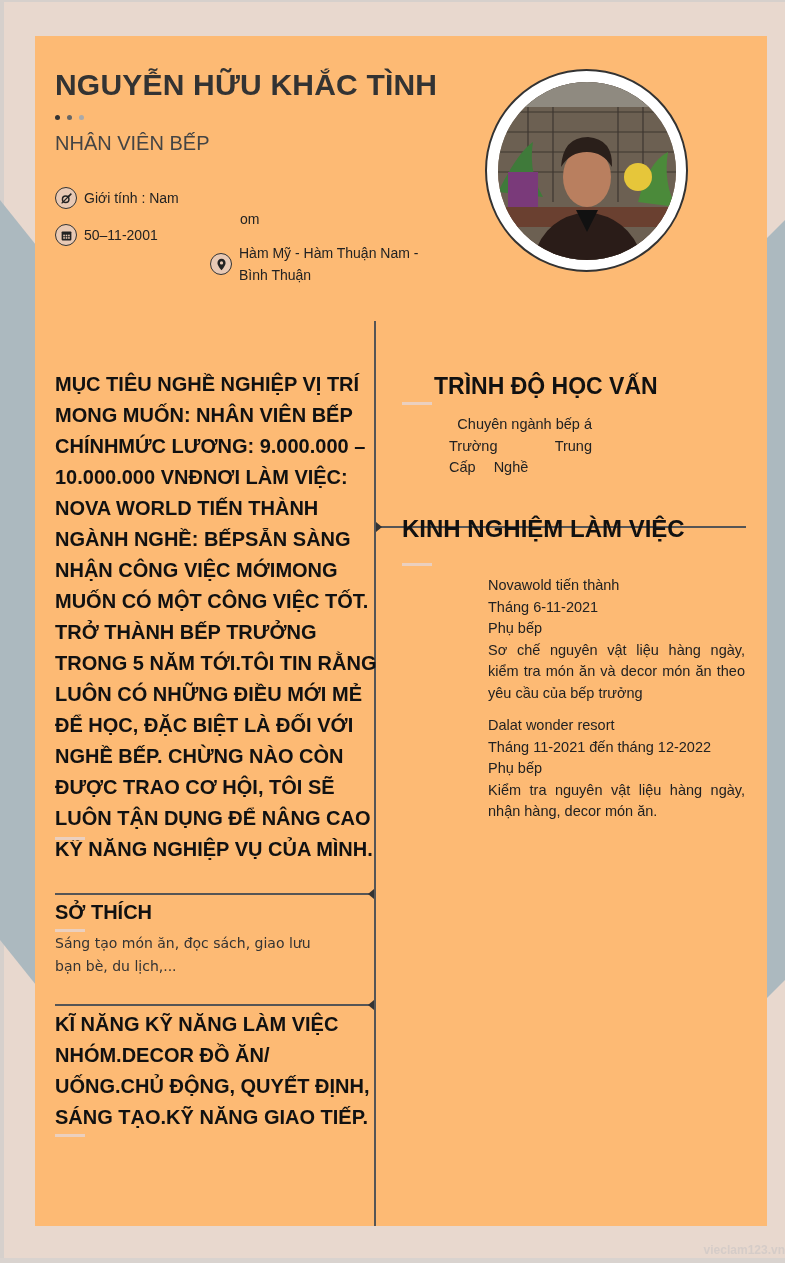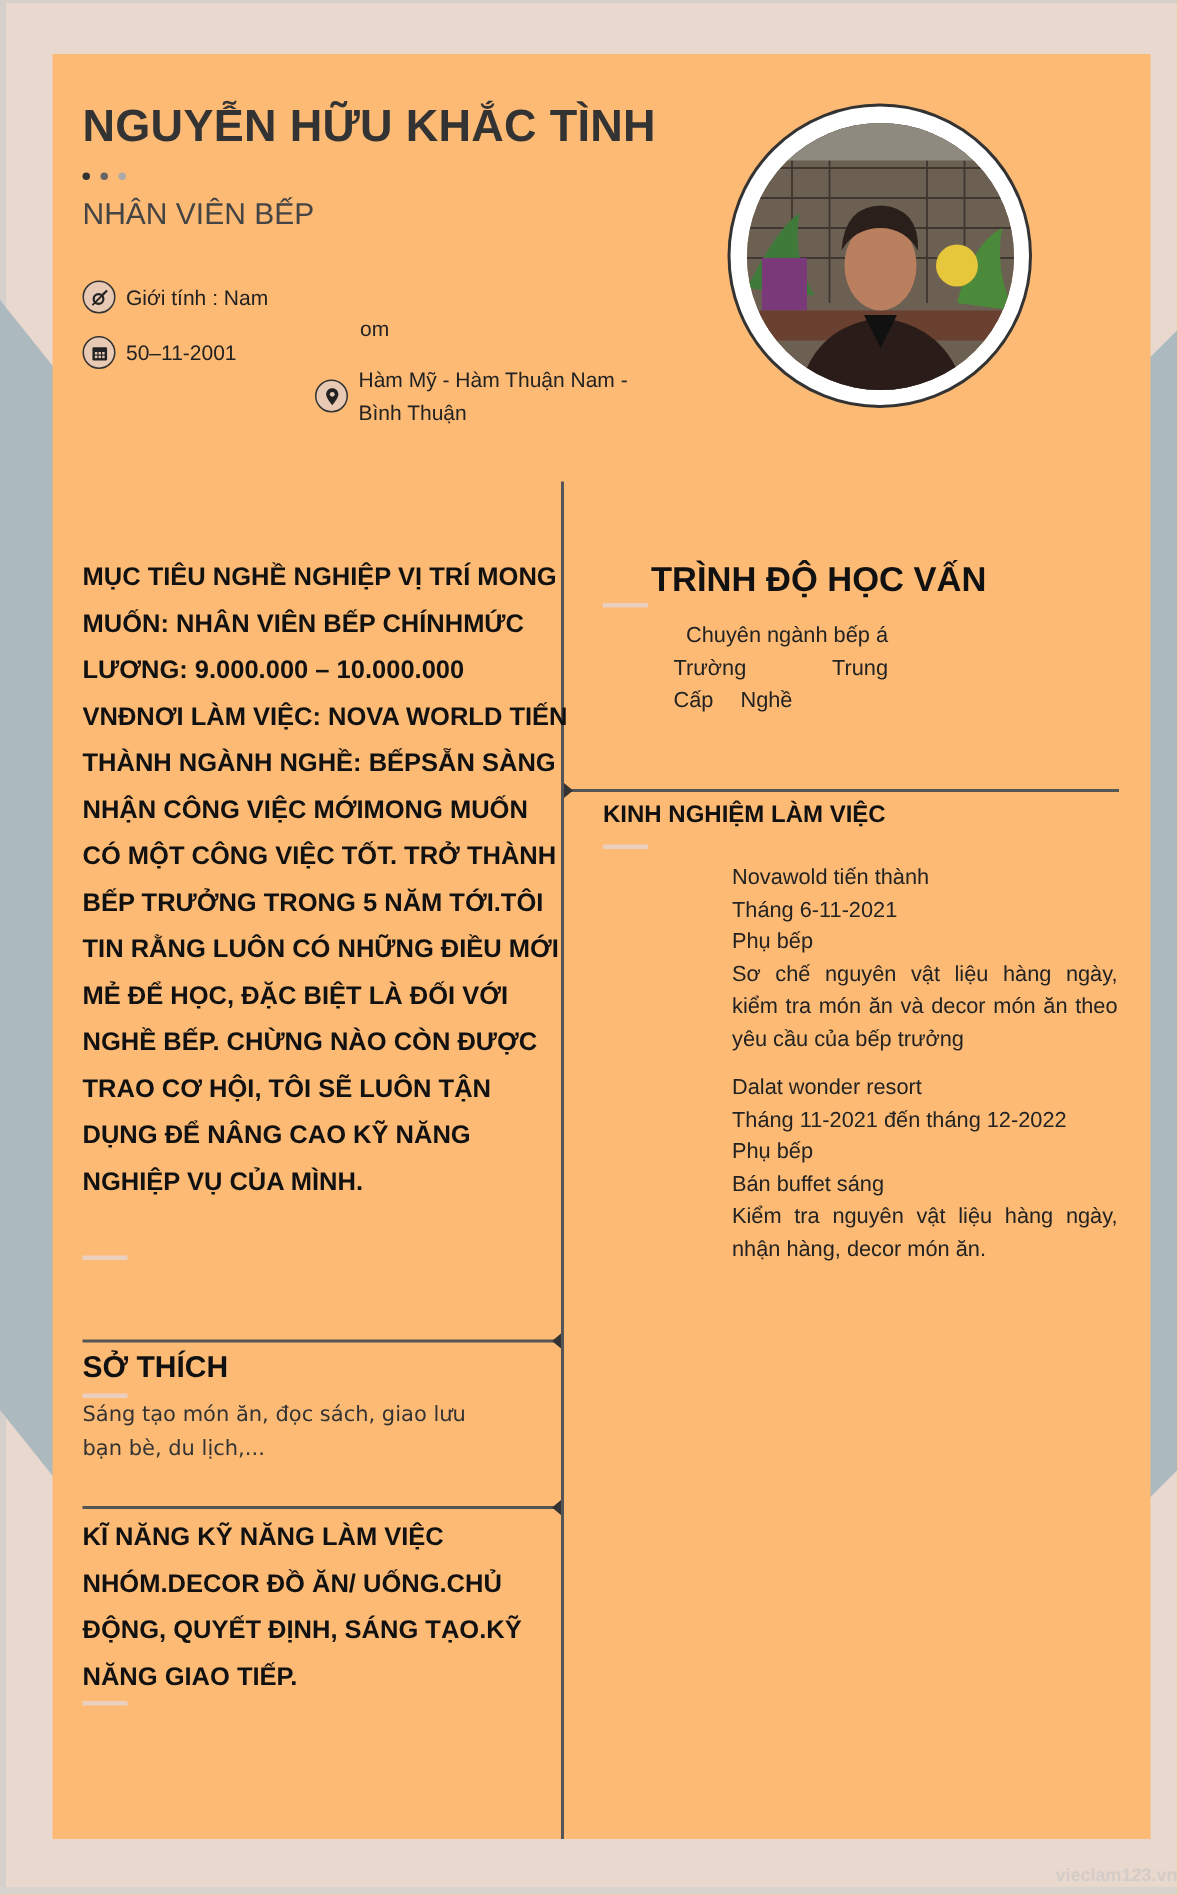--- a/index.html
+++ b/index.html
@@ -52,21 +52,21 @@
     width: 178px; height: 178px; border-radius: 50%; overflow: hidden; position: relative;
     background: linear-gradient(180deg, #5a5046 0%, #7e6f5e 35%, #8b5a3c 65%, #2a1f1c 100%);
   }
   .divider-v { position: absolute; left: 339px; top: 285px; width: 2px; height: 905px; background: #555; }
   .divider-h { position: absolute; height: 2px; background: #555; }
   .arrow { position: absolute; width: 0; height: 0; border-top: 5px solid transparent; border-bottom: 5px solid transparent; }
   .sec-title { position: absolute; font-weight: bold; color: #111; text-transform: uppercase; }
   .underline { position: absolute; width: 30px; height: 3px; background: #ebd0bf; }
   .objective {
     position: absolute; left: 20px; top: 333px; width: 325px;
-    font-size: 17px; font-weight: bold; line-height: 31px; color: #111;
+    font-size: 20px; font-weight: bold; line-height: 31px; color: #111;
   }
   .plain { position: absolute; font-size: 14.5px; line-height: 21.5px; color: #222; }
   .justify { text-align: justify; }
   .hobby { position: absolute; left: 20px; top: 896px; width: 280px; font-family: "DejaVu Sans", sans-serif; font-size: 14px; line-height: 23px; color: #333; }
   .watermark { position: absolute; right: 0; top: 1243px; font-size: 12px; font-weight: bold; color: #d5ccc8; }
 </style>
 </head>
 <body>
 
 <div class="frame-edge"></div>
@@ -173,34 +173,33 @@
 
   <div class="sec-title" style="left:367px; top:337px; font-size:23px;margin-left:32px;">TRÌNH ĐỘ HỌC VẤN</div>
   <div class="underline" style="left:367px; top:366px;"></div>
   <div class="plain justify" style="left:414px; top:378px; width:143px;">
     <div style="text-align:right">Chuyên ngành bếp á</div>
     <div style="text-align:justify; text-align-last:left; word-spacing:14px;">Trường Trung Cấp Nghề</div>
   </div>
 
   <div class="divider-h" style="left:341px; top:490px; width:370px;"></div>
   <div class="arrow" style="left:341px; top:486px; border-left:6px solid #333;"></div>
-  <div class="sec-title" style="left:367px; top:499px; font-size:16px;">KINH NGHIỆM LÀM VIỆC</div>
+  <div class="sec-title" style="left:367px; top:479px; font-size:24px;">KINH NGHIỆM LÀM VIỆC</div>
   <div class="underline" style="left:367px; top:527px;"></div>
 
   <div class="plain justify" style="left:453px; top:539px; width:257px;">
     <div>Novawold tiến thành</div>
     <div>Tháng 6-11-2021</div>
     <div>Phụ bếp</div>
     <div>Sơ chế nguyên vật liệu hàng ngày, kiểm tra món ăn và decor món ăn theo yêu cầu của bếp trưởng</div>
   </div>
 
   <div class="plain justify" style="left:453px; top:679px; width:257px;">
     <div>Dalat wonder resort</div>
     <div>Tháng 11-2021 đến tháng 12-2022</div>
     <div>Phụ bếp</div>
-    <div>Bán buffet sáng</div>
     <div>Kiểm tra nguyên vật liệu hàng ngày, nhận hàng, decor món ăn.</div>
   </div>
 
 </div>
 
 <div class="frame-edge bottom"></div>
 <div class="watermark">vieclam123.vn</div>
 
 </body></html>

